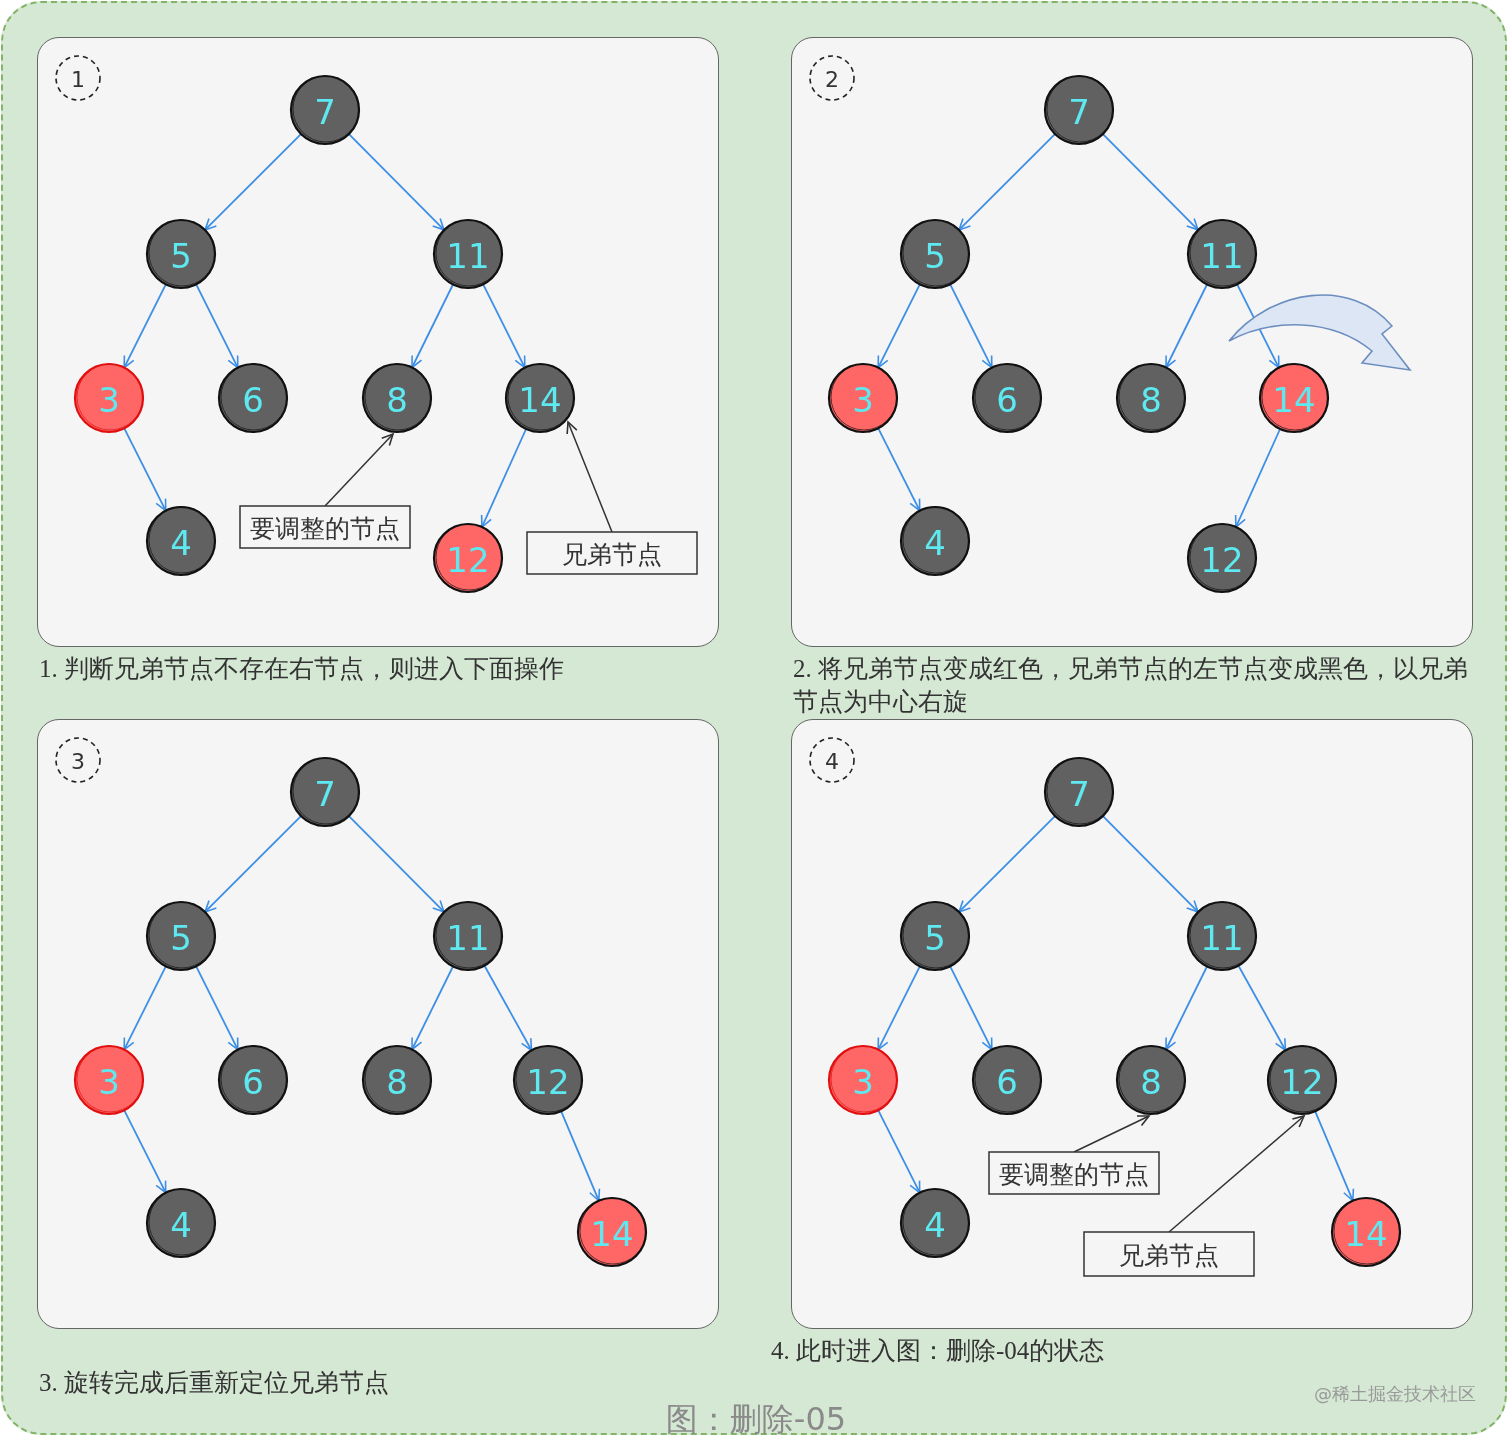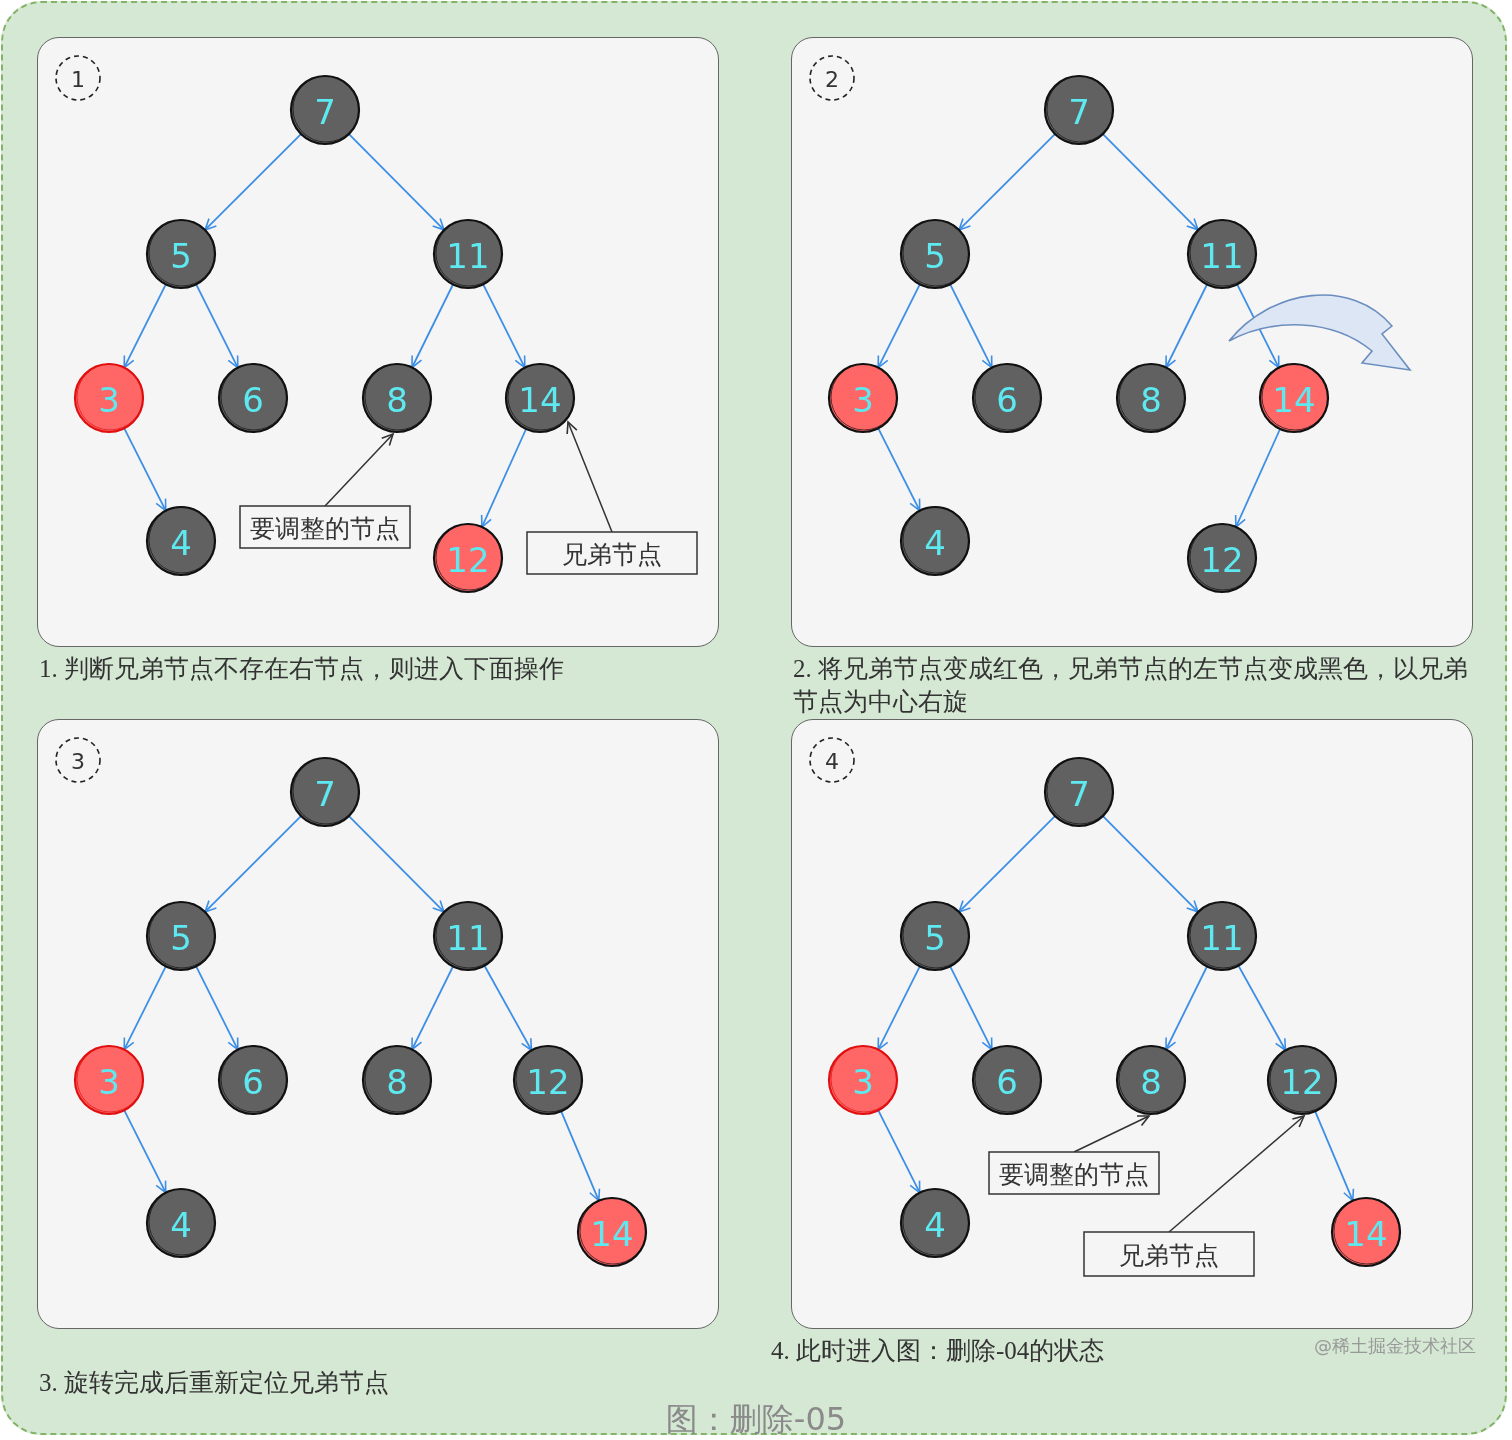--- a/index.html
+++ b/index.html
@@ -2,21 +2,21 @@
 <html><head>
 <meta charset="utf-8">
 <style>
   html,body{margin:0;padding:0;}
   body{width:1512px;height:1440px;background:#ffffff;position:relative;overflow:hidden;font-family:"DejaVu Sans","Liberation Sans",sans-serif;}
   .outer{position:absolute;left:1px;top:1px;width:1506px;height:1434px;background:#d5e8d4;border:2px dashed #82b366;border-radius:40px;box-sizing:border-box;}
   .panel{position:absolute;width:682px;height:610px;background:#f5f5f5;border:1.5px solid #666;border-radius:22px;box-sizing:border-box;}
   .panel svg{position:absolute;left:0;top:0;}
   .caption{position:absolute;font-size:25px;color:#333;line-height:33px;font-family:Liberation Serif, serif;}
   .fig-title{position:absolute;left:0;width:1512px;top:1398px;text-align:center;font-size:32px;color:#8a8a8a;}
-  .watermark{position:absolute;right:36px;top:1334px;font-size:18px;color:#999;}
+  .watermark{position:absolute;right:36px;top:1382px;font-size:18px;color:#999;}
   .node-text{font-family:"DejaVu Sans","Liberation Sans",sans-serif;font-size:34px;fill:#5ee8f0;text-anchor:middle;dominant-baseline:central;}
   .badge-text{font-family:"DejaVu Sans","Liberation Sans",sans-serif;font-size:22px;fill:#333;text-anchor:middle;dominant-baseline:central;}
   .label-text{font-family:"DejaVu Sans","Liberation Sans",sans-serif;font-size:25px;fill:#333;text-anchor:middle;dominant-baseline:central;}
 </style>
 </head>
 <body>
 
 <div class="outer"></div>
 
 <div class="panel" style="left:37px;top:37px;">

